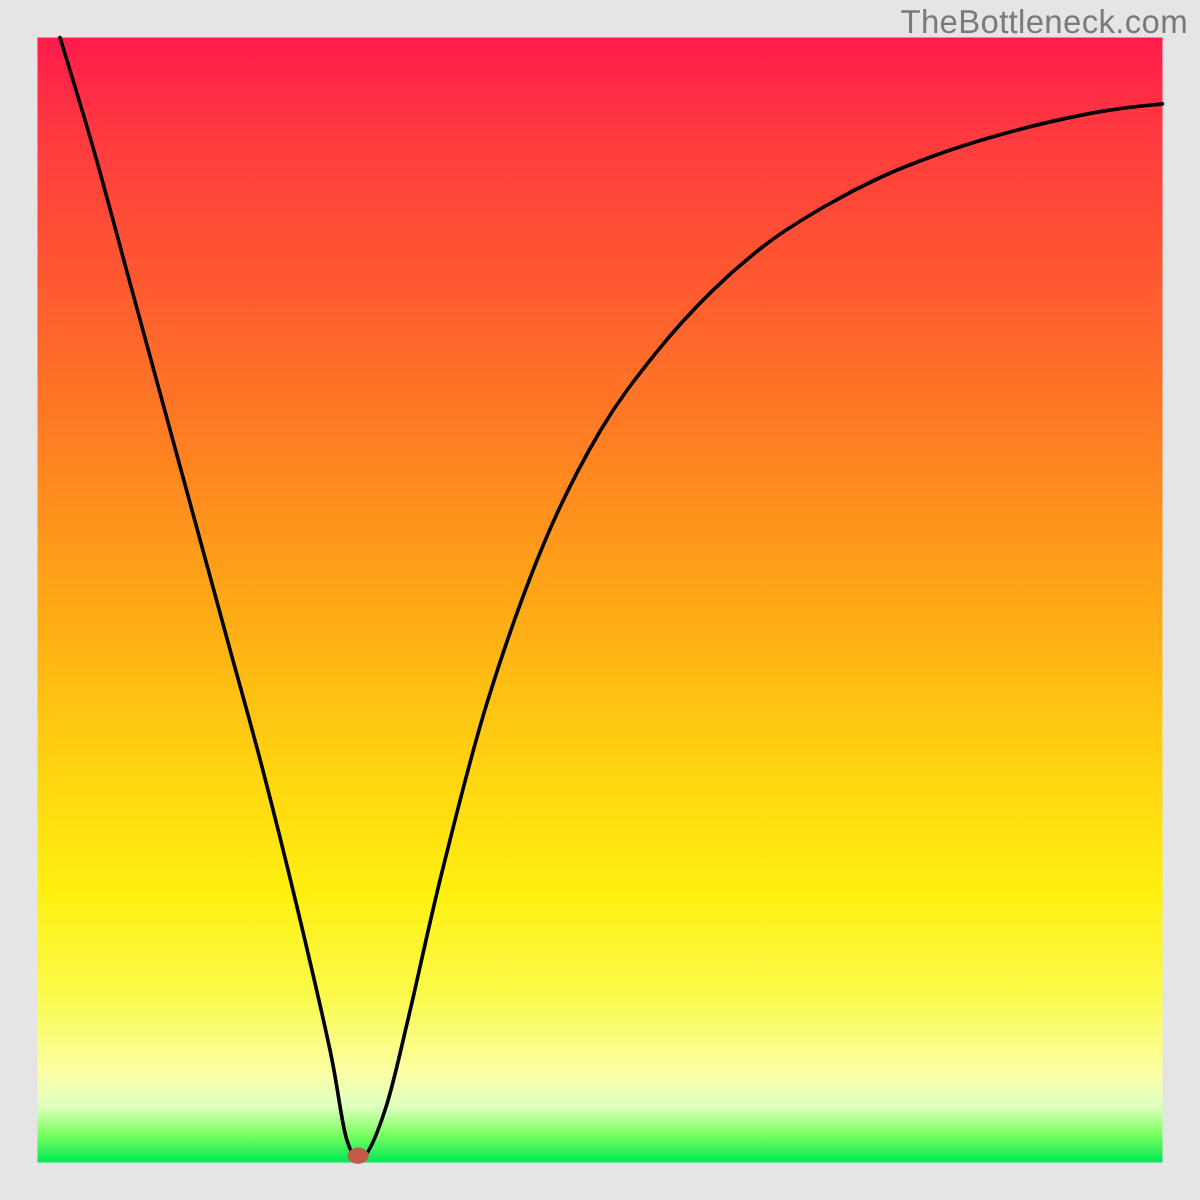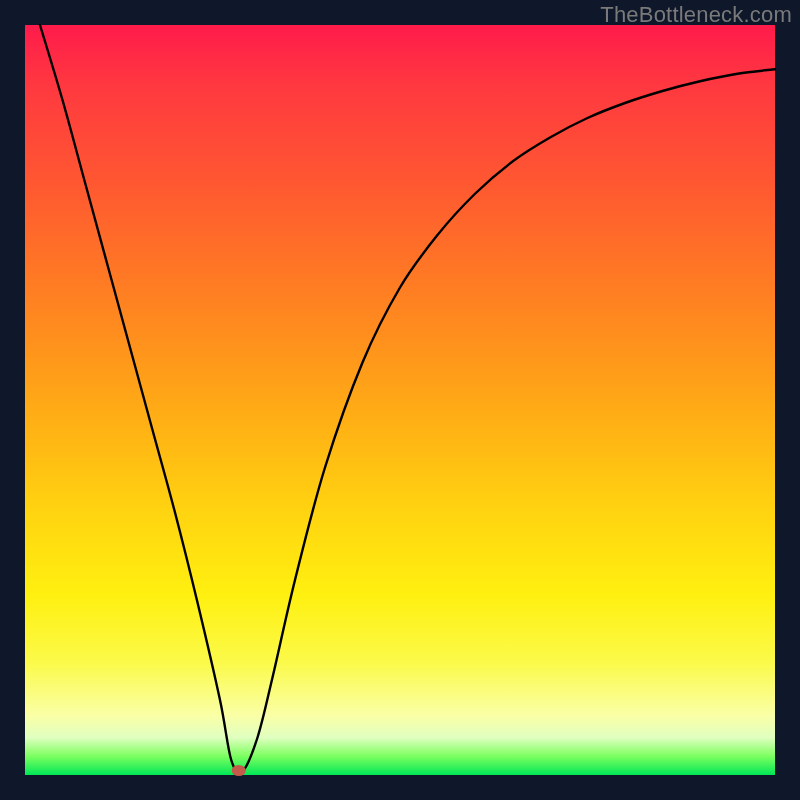--- a/index.html
+++ b/index.html
@@ -10,21 +10,21 @@
     overflow: hidden;
     background: #000;
     font-family: Arial, Helvetica, sans-serif;
   }
   .frame {
     position: absolute;
     top: 0;
     left: 0;
     width: 800px;
     height: 800px;
-    background: #0f172a;
+    background: #e5e5e5;
   }
   .plot-area {
     position: absolute;
     top: 25px;
     left: 25px;
     width: 750px;
     height: 750px;
     
     background: linear-gradient(
       to bottom,

